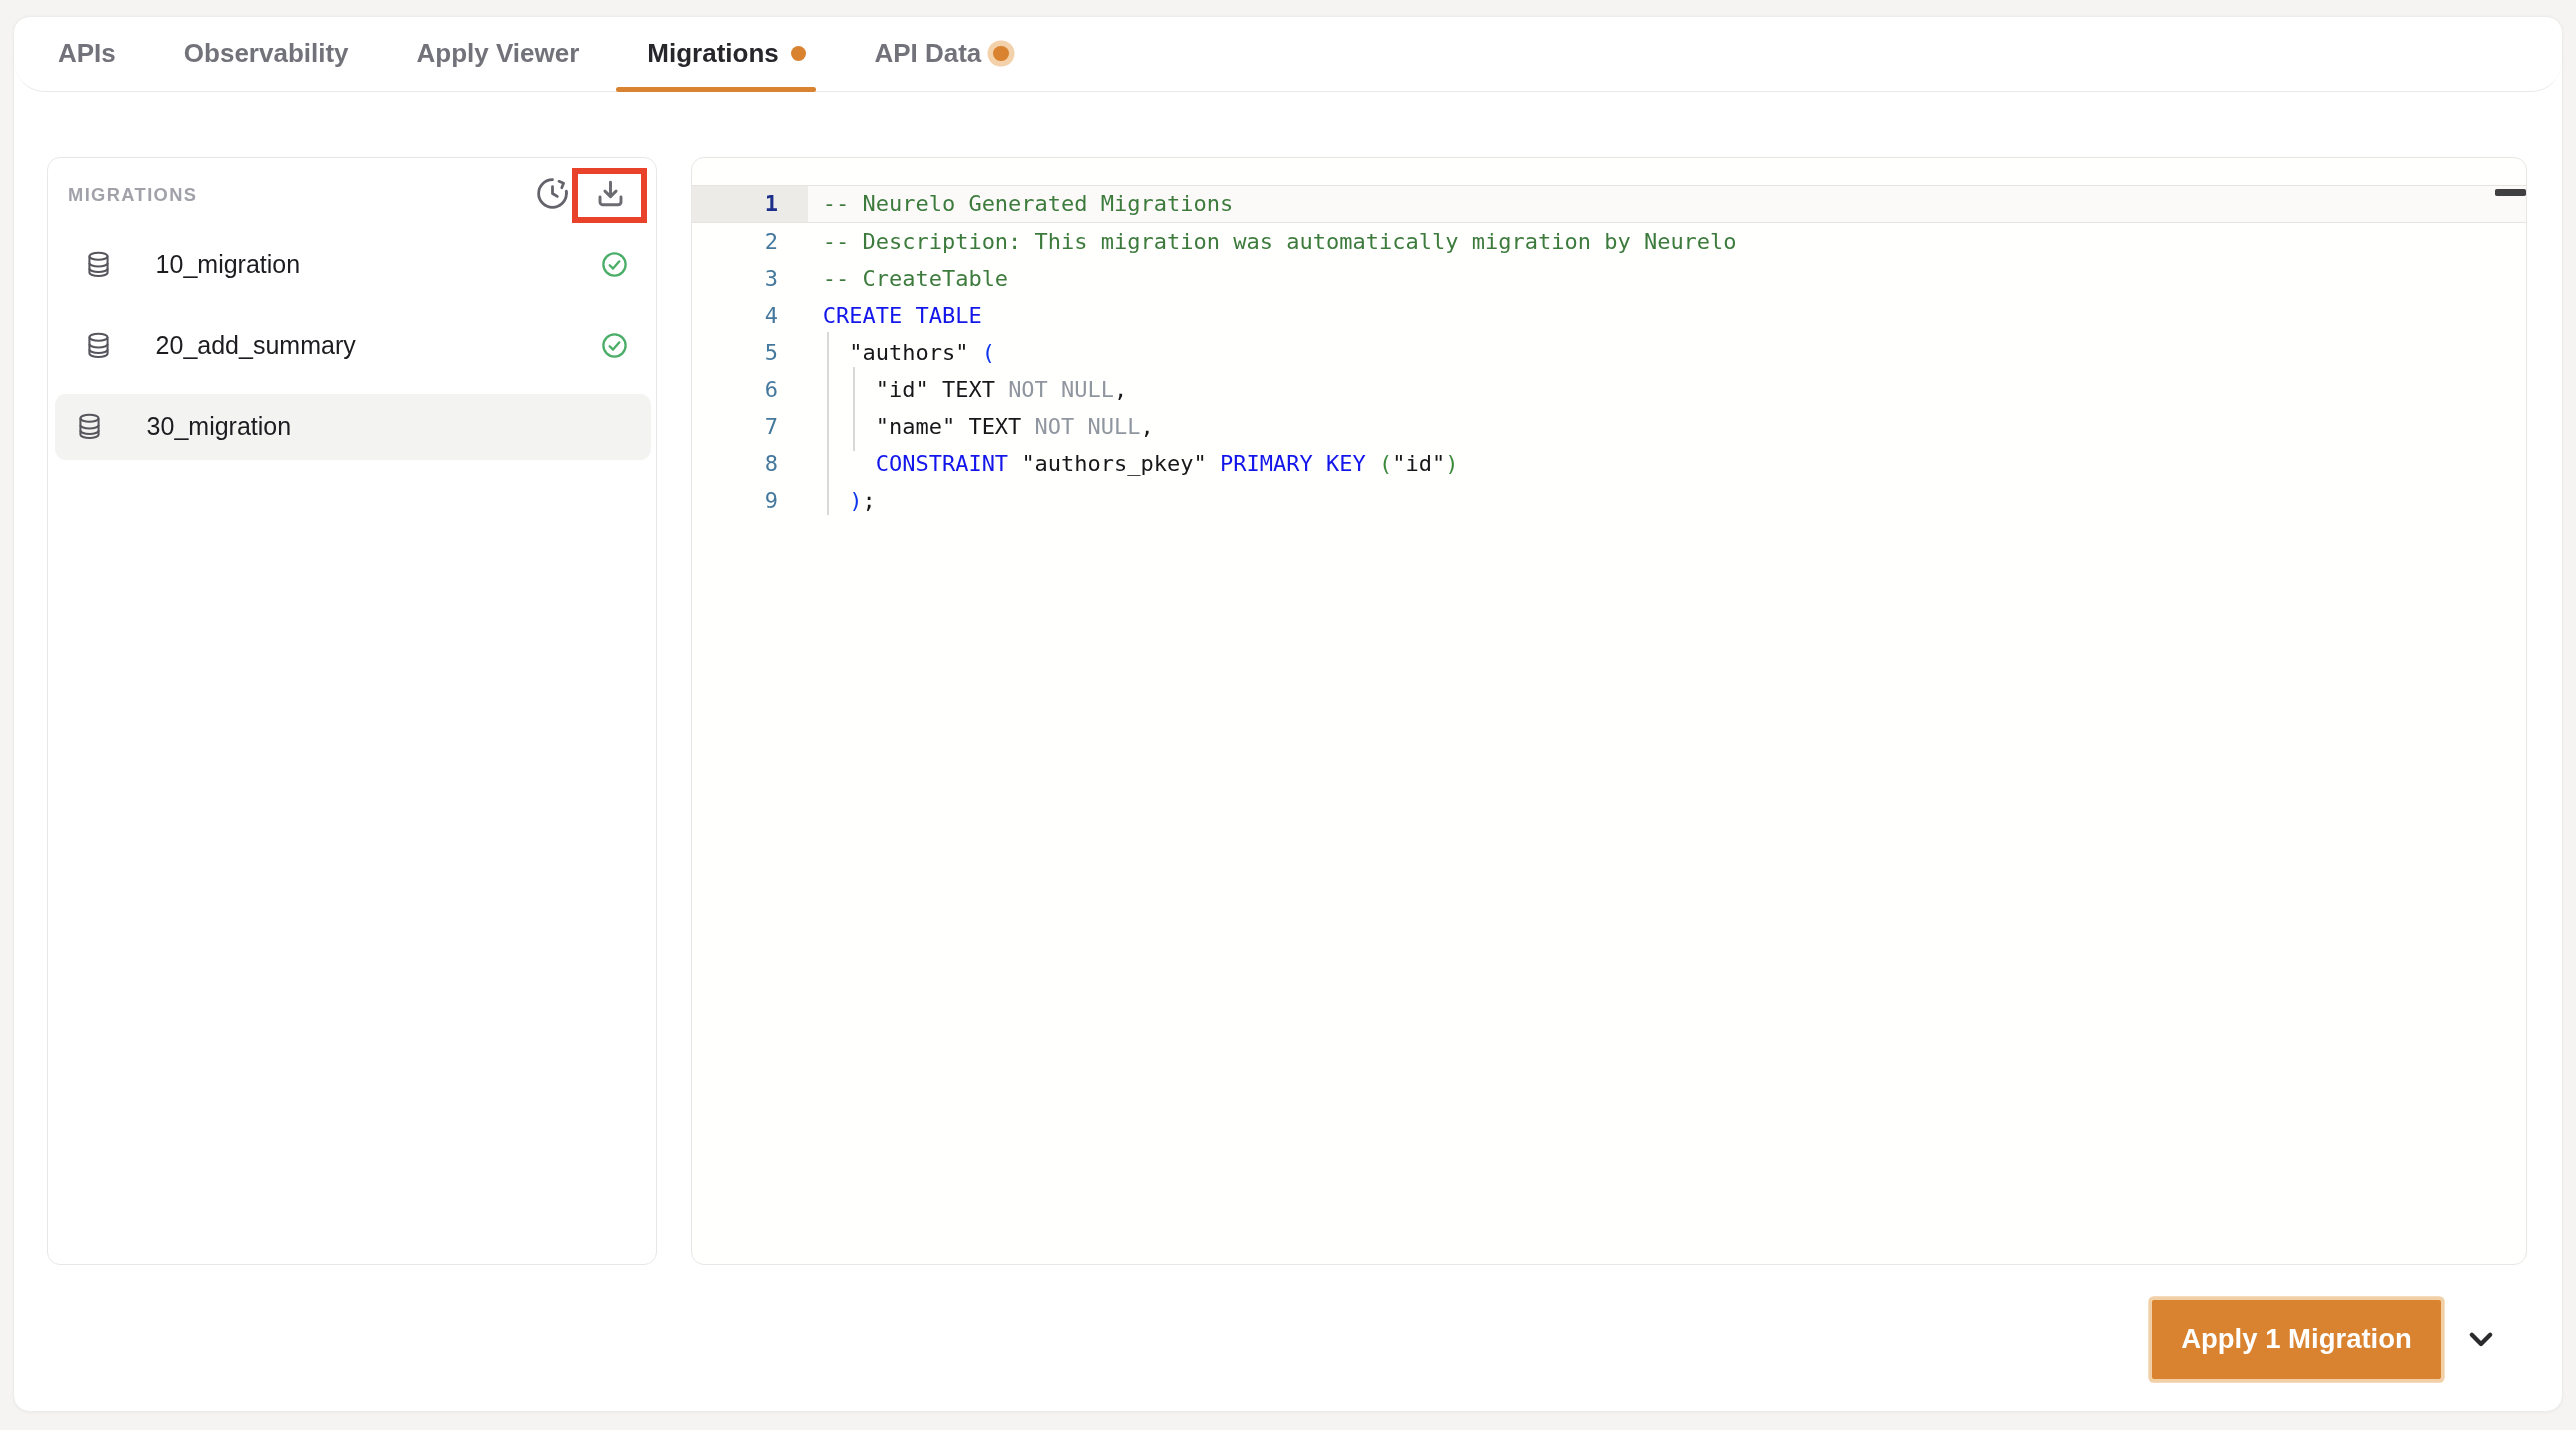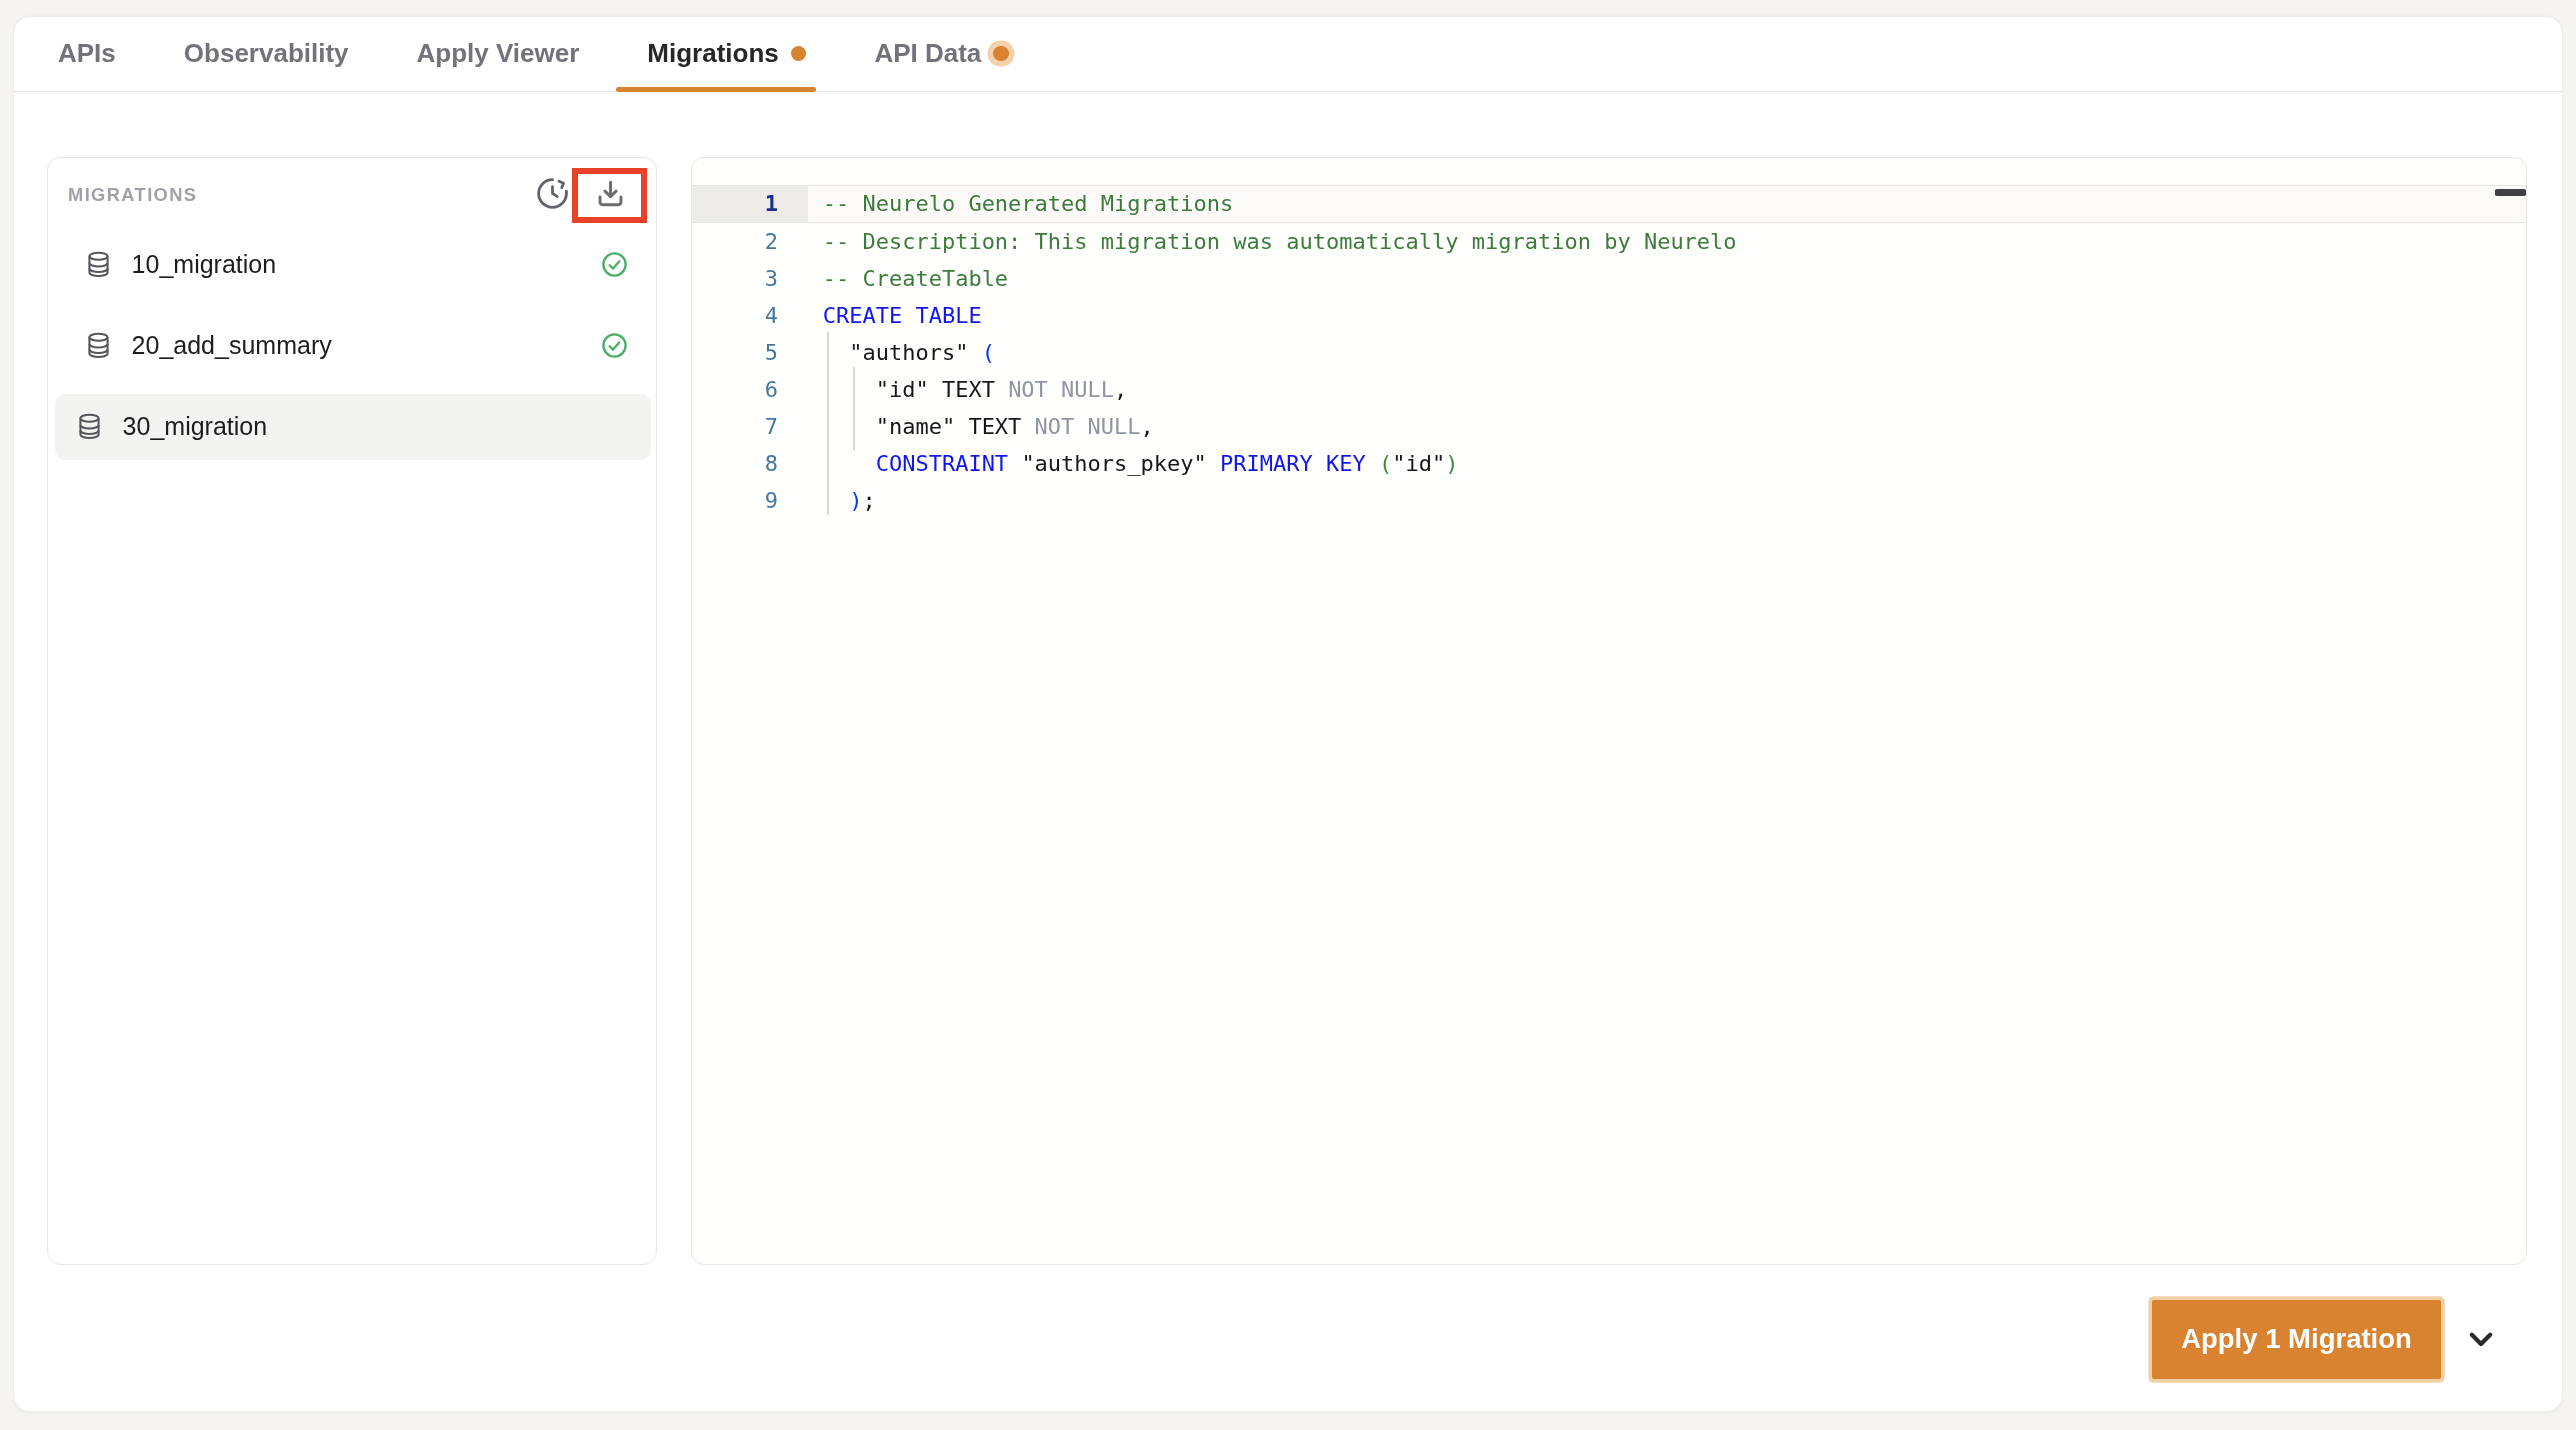--- a/index.html
+++ b/index.html
@@ -16,21 +16,21 @@
     --linenum:#44789D;
     --linenum-active:#1C2F8A;
   }
   *{margin:0;padding:0;box-sizing:border-box;}
   body{font-family:"Liberation Sans",sans-serif;background:#f5f4f2;}
   .screen{position:relative;width:2576px;height:1431px;background:#f5f4f2;overflow:hidden;}
   .card{position:absolute;left:13px;top:15.6px;width:2550px;height:1396px;background:#ffffff;
         border:0.9px solid #ececea;border-radius:16.5px;box-shadow:0 0.9px 2.7px rgba(0,0,0,0.04);}
   
   .tabbar{position:absolute;left:0;top:0;right:0;height:75px;display:flex;align-items:center;
-          gap:68px;padding-left:44px;border-bottom:1.8px solid #e9e9e7;}
+          gap:68px;padding-left:44px;border-bottom:1.8px solid #e9e9e7;border-radius:31px;}
   .tab{position:relative;height:100%;display:flex;align-items:center;gap:12px;
        font-size:26px;font-weight:600;color:#72727a;cursor:pointer;}
   .tab.active{color:#26262b;}
   .tab .dot{width:15.6px;height:15.6px;border-radius:50%;background:var(--accent);}
   .tab .dot.halo{box-shadow:0 0 0 5.5px #f3d2ab;}
   .tab .underline{position:absolute;left:-31px;right:-9.2px;bottom:-1.8px;height:5.5px;
                   background:var(--accent);border-radius:2.7px;}
   
   .sidepanel{position:absolute;left:33px;top:140px;width:610px;height:1108px;background:#fff;
              border:1.8px solid #e7e7e6;border-radius:13px;}
@@ -39,21 +39,21 @@
   .icon-btn{position:absolute;width:40px;height:40px;display:flex;align-items:center;justify-content:center;
             background:none;border:none;color:#63636b;cursor:pointer;}
   .icon-btn.history{left:484px;top:15.6px;}
   .icon-btn.download{left:542px;top:17.4px;color:#6b6b72;}
   .annotation-box{position:absolute;left:524px;top:10px;width:75px;height:55px;
                   border:6.4px solid var(--red-annotation);}
   .mig-row{position:absolute;left:7.3px;width:596px;height:66px;display:flex;align-items:center;
            padding:0 22px 0 29px;border-radius:11px;cursor:pointer;}
   .mig-row.selected{background:#f3f3f1;padding-left:20px;}
   .mig-row .db{flex:0 0 29px;height:29px;color:#55555c;margin-right:18.3px;}
-  .mig-row .mig-label{font-size:25px;color:#1c1c21;flex:1 1 auto;}
+  .mig-row .mig-label{font-size:25px;color:#1c1c21;flex:1 1 auto;margin-left:24px;}
   .mig-row .check{flex:0 0 29px;height:29px;color:var(--green-check);}
   
   .codepanel{position:absolute;left:677px;top:140px;width:1836px;height:1108px;background:#fffffe;
              border:1.8px solid #e7e7e6;border-radius:13px;overflow:hidden;}
   .editor{position:absolute;inset:0;padding-top:27.5px;font-family:"DejaVu Sans Mono",monospace;
           font-size:22px;}
   .cl{display:flex;height:37px;line-height:37px;}
   .cl .ln{flex:0 0 116px;text-align:right;padding-right:30px;color:var(--linenum);}
   .cl .ct{white-space:pre;padding-left:14.7px;color:var(--code-text);}
   .cl.active{background:#fbfaf8;border-top:1.8px solid #e5e4e1;border-bottom:1.8px solid #e5e4e1;height:38px;line-height:35px;}

